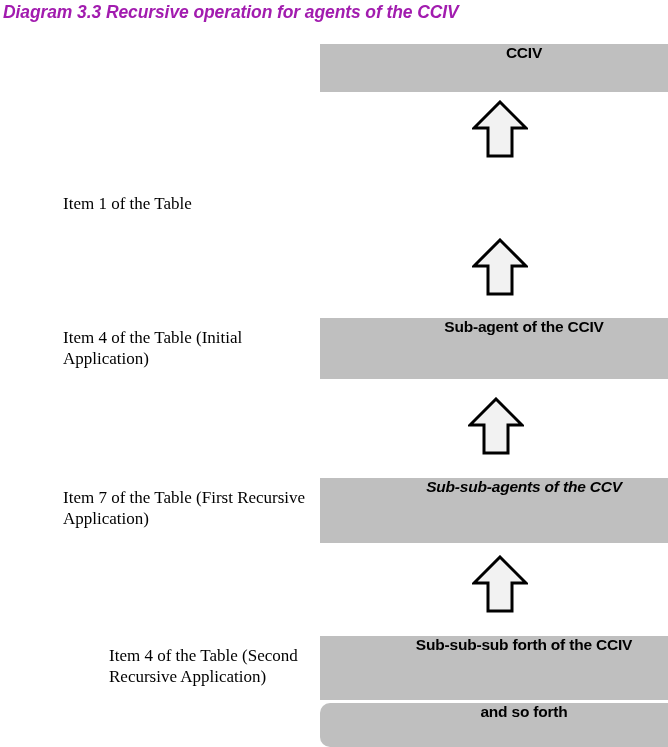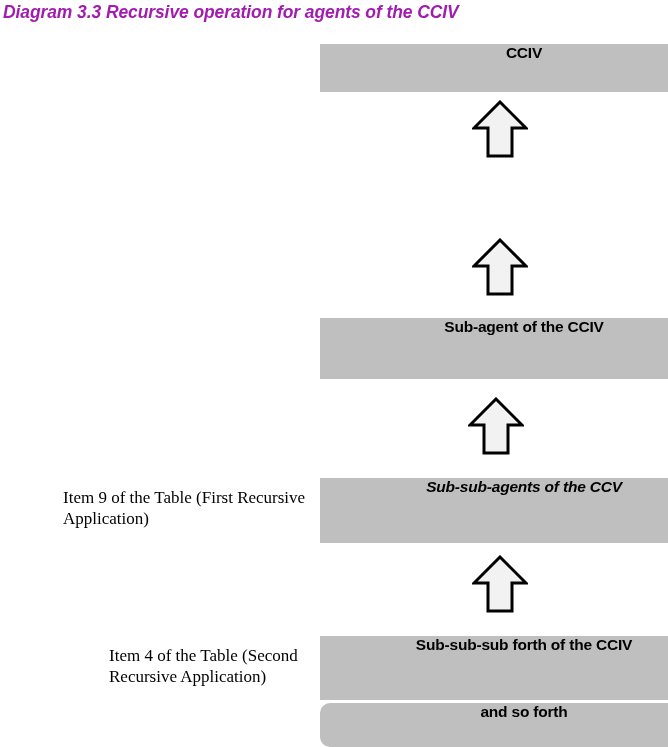--- a/index.html
+++ b/index.html
@@ -85,38 +85,40 @@
   <div class="box" style="top:44px; height:48px;">
     <span class="box-label">CCIV</span>
   </div>
 
   <div class="arrow" style="left:472px; top:100px;">
     <svg viewBox="0 0 56 58" xmlns="http://www.w3.org/2000/svg">
       <polygon points="28,2 54,28 40,28 40,56 16,56 16,28 2,28" fill="#F2F2F2" stroke="#000000" stroke-width="3" stroke-linejoin="miter"></polygon>
     </svg>
   </div>
 
+  <div class="row-label" style="top:193px;">Item 1 of the Table</div>
 
   <div class="arrow" style="left:472px; top:238px;">
     <svg viewBox="0 0 56 58" xmlns="http://www.w3.org/2000/svg">
       <polygon points="28,2 54,28 40,28 40,56 16,56 16,28 2,28" fill="#F2F2F2" stroke="#000000" stroke-width="3" stroke-linejoin="miter"></polygon>
     </svg>
   </div>
 
+  <div class="row-label" style="top:327px;">Item 4 of the Table (Initial Application)</div>
   <div class="box" style="top:318px; height:61px;">
     <span class="box-label">Sub-agent of the CCIV</span>
   </div>
 
   <div class="arrow" style="left:468px; top:397px;">
     <svg viewBox="0 0 56 58" xmlns="http://www.w3.org/2000/svg">
       <polygon points="28,2 54,28 40,28 40,56 16,56 16,28 2,28" fill="#F2F2F2" stroke="#000000" stroke-width="3" stroke-linejoin="miter"></polygon>
     </svg>
   </div>
 
-  <div class="row-label" style="top:487px;">Item 9 of the Table (First Recursive Application)</div>
+  <div class="row-label" style="top:487px;">Item 7 of the Table (First Recursive Application)</div>
   <div class="box" style="top:478px; height:65px;font-style:italic;">
     <span class="box-label">Sub-sub-agents of the CCV</span>
   </div>
 
   <div class="arrow" style="left:472px; top:555px;">
     <svg viewBox="0 0 56 58" xmlns="http://www.w3.org/2000/svg">
       <polygon points="28,2 54,28 40,28 40,56 16,56 16,28 2,28" fill="#F2F2F2" stroke="#000000" stroke-width="3" stroke-linejoin="miter"></polygon>
     </svg>
   </div>
 

